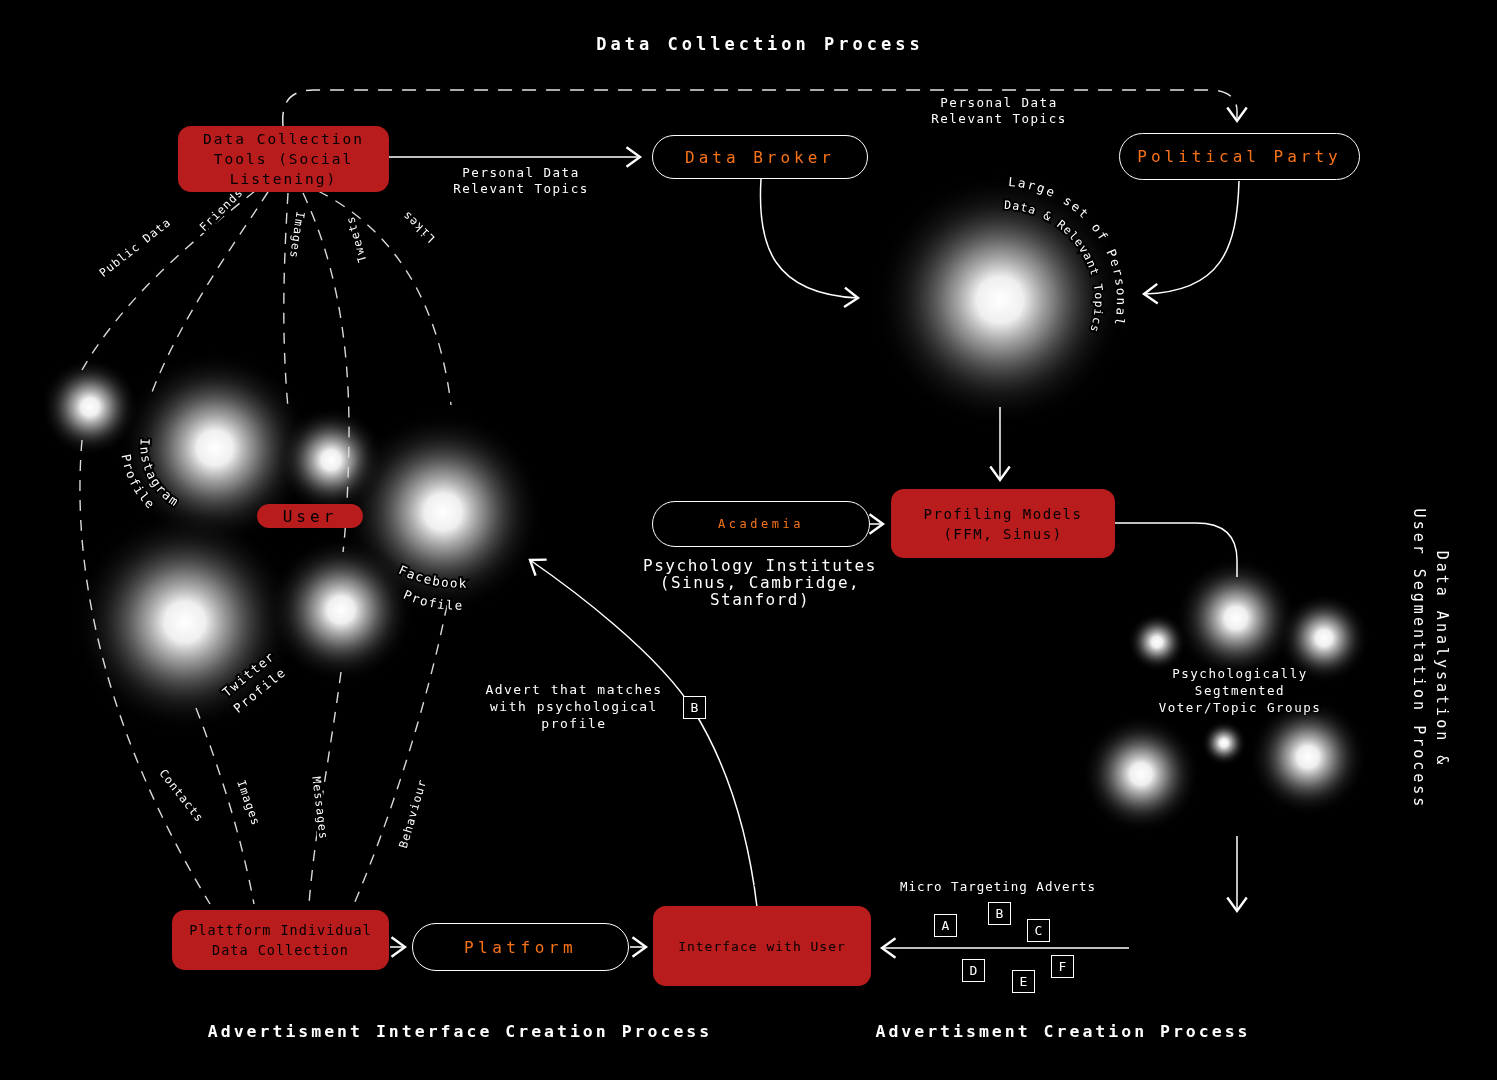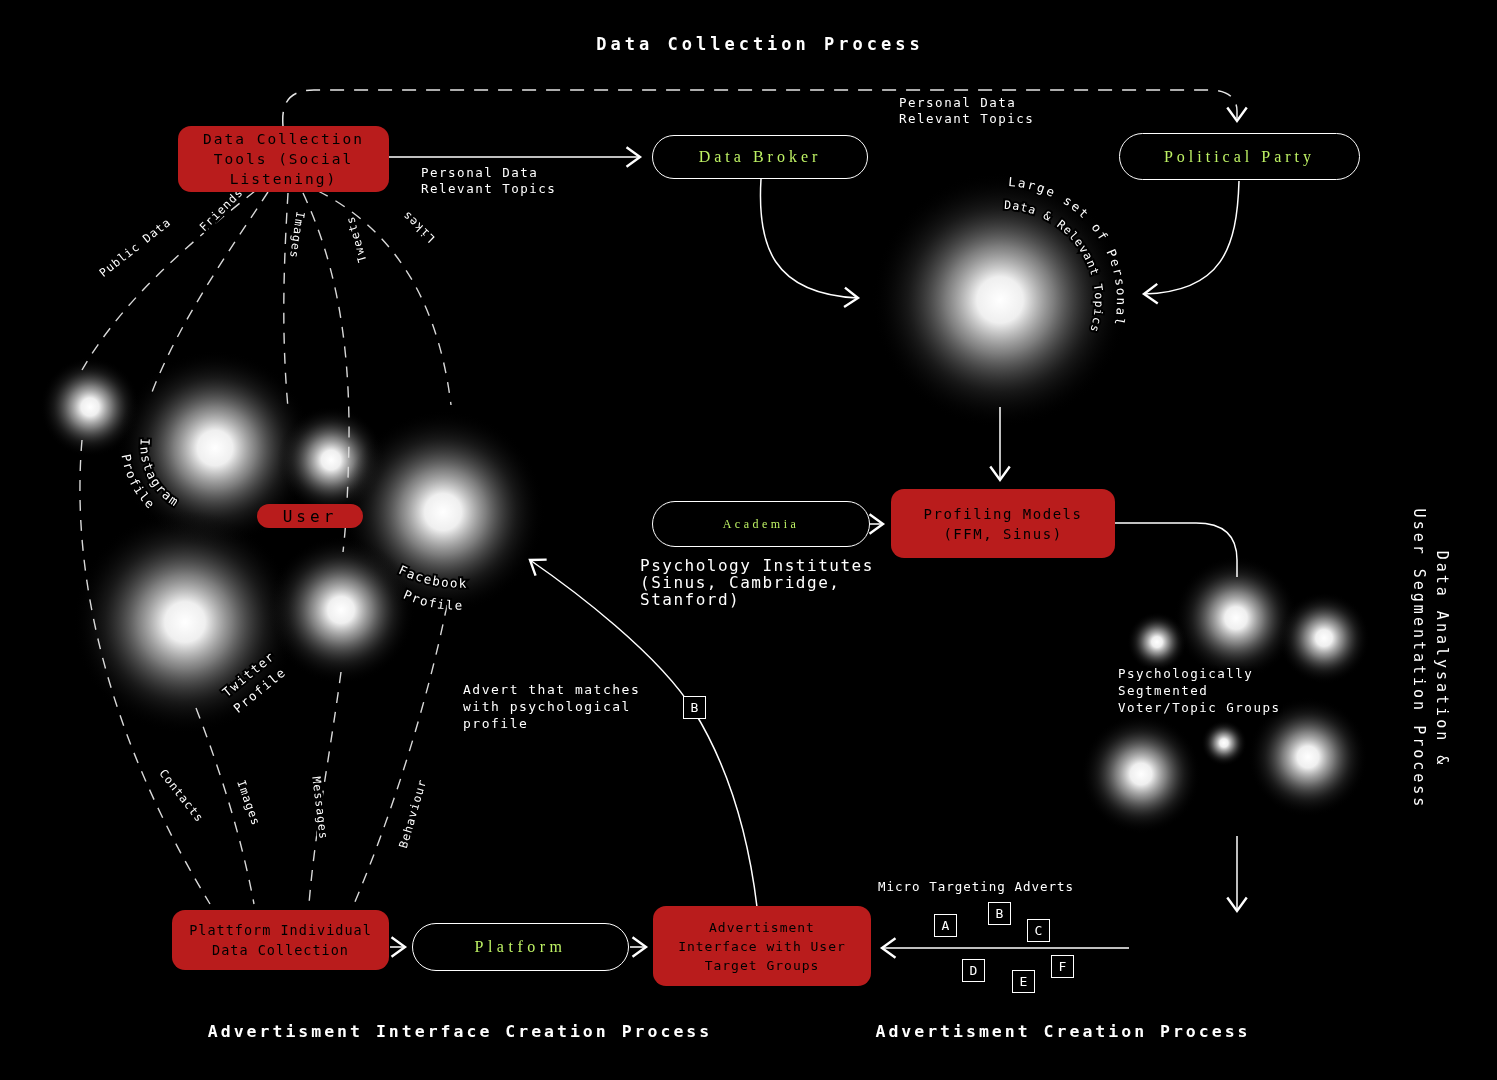--- a/index.html
+++ b/index.html
@@ -2,31 +2,31 @@
 <html><head>
 <meta charset="utf-8">
 <style>
   html,body{margin:0;padding:0;background:#000;}
   #stage{position:relative;width:1497px;height:1080px;background:#000;overflow:hidden;
          font-family:"DejaVu Sans Mono","Liberation Mono",monospace;color:#fff;}
   #diagram-svg{position:absolute;left:0;top:0;z-index:1;}
   .abs{position:absolute;z-index:2;box-sizing:border-box;}
   .node{display:flex;flex-direction:column;align-items:center;justify-content:center;text-align:center;}
   .node-filled{background:#b91c1c;color:#000;border-radius:13px;}
-  .node-pill{background:#000;color:#bef264;border:1.6px solid #fff;border-radius:999px;font-family:Liberation Serif, serif;}
+  .node-pill{background:#000;color:#f97316;border:1.6px solid #fff;border-radius:999px;}
   .lbl{text-align:center;white-space:nowrap;}
   .lbl div{white-space:nowrap;}
   .halo{text-shadow:0 0 5px #000,0 0 3px #000,0 0 2px #000;}
   .adletter{width:23px;height:23px;border:1.5px solid #fff;background:#000;color:#fff;
             display:flex;align-items:center;justify-content:center;font-size:13px;z-index:3;}
   .stream-text{font-size:11.5px;letter-spacing:1px;fill:#fff;paint-order:stroke;stroke:#000;stroke-width:5px;}
   .arc-text{fill:#fff;paint-order:stroke;stroke:#000;stroke-width:4px;}
   .vertical-label{transform:rotate(90deg);font-size:15px;letter-spacing:3px;line-height:23px;text-align:center;}
   .process-title{font-size:17px;font-weight:700;letter-spacing:4px;text-align:center;}
-  .small-note{font-size:12.5px;letter-spacing:1.5px;line-height:16px;text-align:left;}
+  .small-note{font-size:12.5px;letter-spacing:1.5px;line-height:16px;text-align:center;}
 </style>
 </head>
 <body>
 
 <div id="stage">
 
   <svg id="diagram-svg" width="1497" height="1080" viewBox="0 0 1497 1080">
     <defs>
       <radialGradient id="blobGrad">
         <stop offset="0" stop-color="#ffffff"></stop>
@@ -161,21 +161,21 @@
 
   <div class="abs node node-pill" style="left:412px;top:923px;width:217px;height:48px;font-size:16px;letter-spacing:4.5px;">
     <div>Platform</div>
   </div>
 
   <div class="abs node node-filled" style="left:172px;top:910px;width:217px;height:60px;font-size:13.5px;letter-spacing:1px;line-height:20px;">
     <div>Plattform Individual</div>
     <div>Data Collection</div>
   </div>
 
-  <div class="abs node node-filled" style="left:653px;top:906px;width:218px;height:80px;font-size:13px;letter-spacing:1px;line-height:19px;">
+  <div class="abs node node-filled" style="left:653px;top:906px;width:218px;height:80px;font-size:13px;letter-spacing:1px;line-height:19px;gap:40px;">
     <div>Advertisment</div>
     <div>Interface with User</div>
     <div>Target Groups</div>
   </div>
 
   <div class="abs lbl process-title" style="left:550px;top:34px;width:420px;">Data Collection Process</div>
 
   <div class="abs lbl process-title" style="left:186px;top:1022px;width:548px;font-size:16.5px;letter-spacing:3px;">Advertisment Interface Creation Process</div>
 
   <div class="abs lbl process-title" style="left:858px;top:1022px;width:410px;font-size:16.5px;letter-spacing:3px;">Advertisment Creation Process</div>

